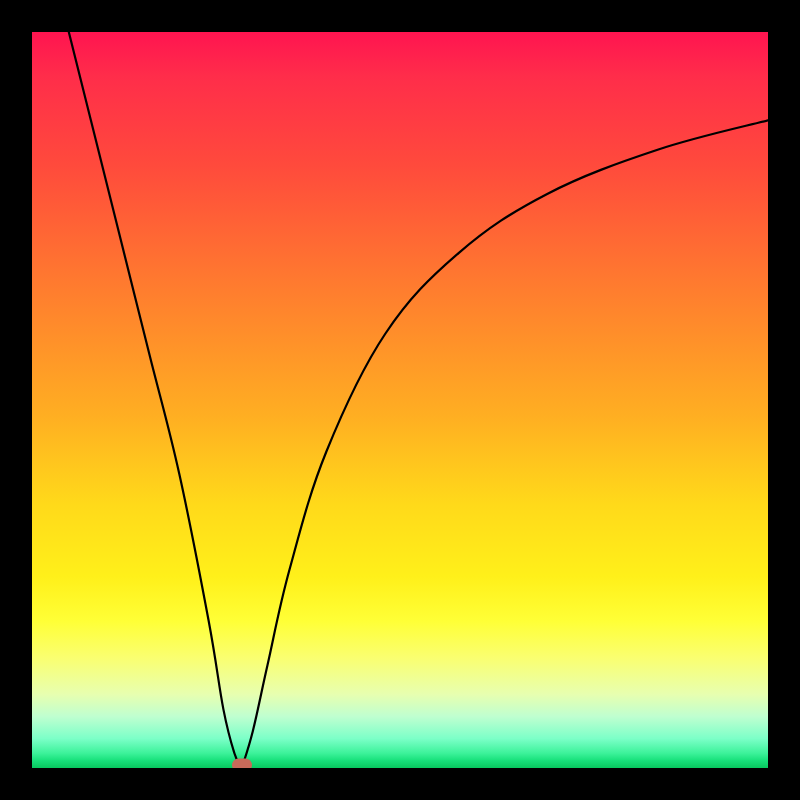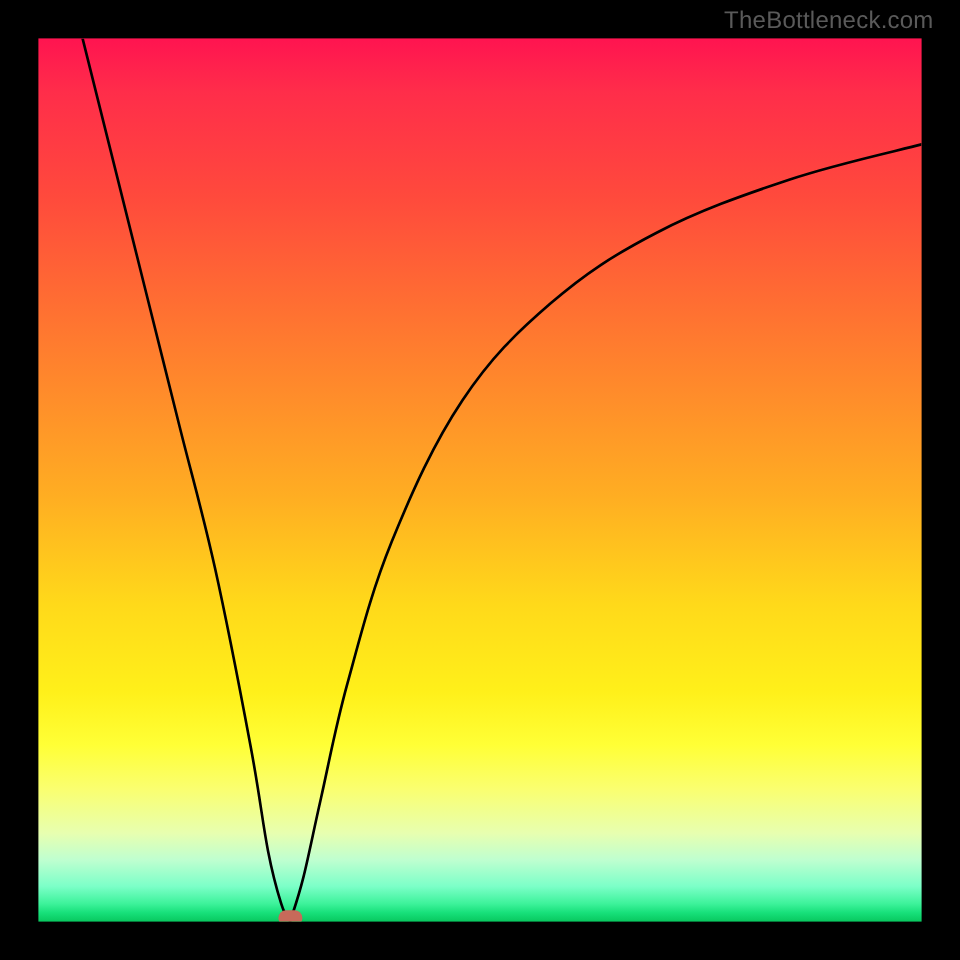--- a/index.html
+++ b/index.html
@@ -79,15 +79,14 @@
 
     <svg class="curve" viewBox="0 0 736 736" preserveAspectRatio="none">
       <path d="M 36.800000000000004 0 C 40.77440000000001 15.897600000000008, 49.60640000000001 51.22560000000004, 58.88 88.32000000000005 C 68.1536 125.41440000000006, 77.7216 163.68640000000005, 88.32 206.08000000000004 C 98.91839999999999 248.47360000000003, 107.1616 281.4464, 117.76 323.84 C 128.35840000000002 366.23359999999997, 136.60160000000002 393.9072, 147.20000000000002 441.59999999999997 C 157.79840000000002 489.29279999999994, 168.69119999999998 546.4064, 176.64 588.8 C 184.5888 631.1936, 186.72320000000002 653.2736, 191.36 677.12 C 195.9968 700.9664, 199.08800000000002 710.6816, 202.4 721.28 C 205.712 731.8783999999999, 208.43519999999998 733.3504, 209.76 736" fill="none" stroke="#000" stroke-width="2.2" stroke-linecap="round" id="path-left"></path>
       <path d="M 209.76 736 C 211.7472 729.376, 216.1632 717.7472, 220.79999999999998 699.2 C 225.43679999999998 680.6528000000001, 228.89600000000002 662.1056000000001, 235.52 632.96 C 242.144 603.8144, 247.00159999999997 575.6992, 257.59999999999997 537.28 C 268.1984 498.8608, 277.17760000000004 461.9136, 294.40000000000003 419.52 C 311.6224 377.1264, 329.43359999999996 337.5296, 353.28 301.76000000000005 C 377.1264 265.9904000000001, 397.7344 245.9712000000001, 426.88 220.80000000000007 C 456.0256 195.62880000000004, 479.4303999999999 180.46719999999996, 515.1999999999999 161.91999999999996 C 550.9695999999999 143.37279999999996, 585.856 131.00799999999998, 625.6 117.75999999999999 C 665.344 104.512, 716.128 93.61920000000003, 736 88.32000000000005" fill="none" stroke="#000" stroke-width="2.2" stroke-linecap="round" id="path-right"></path>
     </svg>
 
     <div class="marker" id="marker" style="left: 209.76px; top: 733px;"></div>
 
   </div>
 
-  <div class="attribution">TheBottleneck.com</div>
 
 </div>
 
 </body></html>

